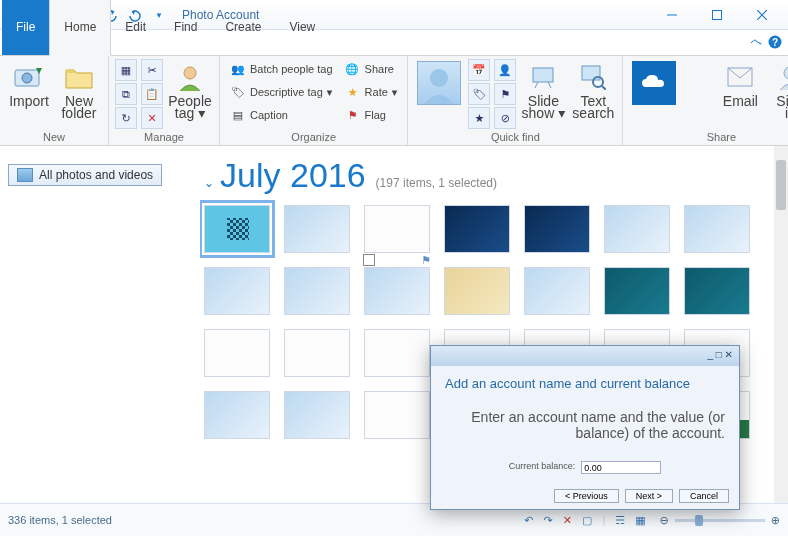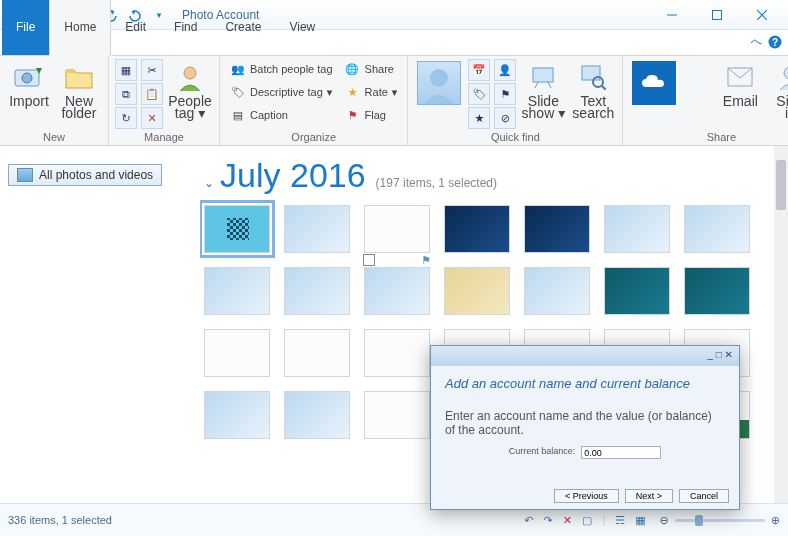--- a/index.html
+++ b/index.html
@@ -50,22 +50,22 @@
 .thumb.flag::after { content:"⚑"; position:absolute; top:-14px; right:-2px; color:#5a8fc8; font-size:11px; }
 .thumb.chk::before { content:""; position:absolute; top:-14px; left:-2px; width:10px; height:10px; border:1px solid #888; background:#fff; }
 
 .vscroll { position: absolute; right: 0; top: 146px; bottom: 22px; width: 14px; background: #f0f0f0; }
 .vscroll .track { position: absolute; top: 14px; bottom: 14px; left: 0; right: 0; }
 .vscroll .grip { position: absolute; top: 0; height: 50px; left: 2px; right: 2px; background: #c2c6ca; border-radius: 2px; }
 
 .preview { position: absolute; left: 430px; top: 345px; width: 310px; height: 165px; background: #eef4fa; border: 1px solid #6f93b8; box-shadow: 0 4px 18px rgba(0,0,0,0.35); z-index: 50; }
 .preview .pv-title { height: 20px; background: linear-gradient(to bottom,#dceaf7,#bcd5ec); font-size: 10px; color: #2a4d72; padding: 3px 6px; display:flex; justify-content:space-between; }
 .preview .pv-body { padding: 10px 14px; }
-.preview .pv-heading { color: #2a6aa8; font-size: 13px; margin-bottom: 18px; font-style: italic; }
-.preview .pv-text { font-size: 12px; color: #555; text-align: left; margin-bottom: 9px; }
+.preview .pv-heading { color: #2a6aa8; font-size: 13px; margin-bottom: 18px; }
+.preview .pv-text { font-size: 14px; color: #555; text-align: right; margin-bottom: 20px; }
 .preview .pv-row { display: flex; justify-content: center; gap: 6px; font-size: 9px; color: #555; margin: 2px 0; }
 .preview .pv-row input { width: 80px; height: 13px; font-size: 9px; border: 1px solid #aac; padding: 0 2px; }
 .preview .pv-foot { position: absolute; bottom: 6px; right: 10px; display: flex; gap: 6px; }
 .preview .pv-foot button { font-size: 9px; padding: 1px 10px; border: 1px solid #9ab; background: #f4f7fb; }
 
 .statusbar { position: absolute; bottom: 0; left: 0; right: 0; height: 30px; border-top: 1px solid #d9e3ef; background: #f7fafd; display: flex; align-items: center; font-size: 11px; color: #4a6a8a; padding: 16px 8px; }
 .statusbar .sb-left { flex: 1; }
 .statusbar .sb-icons { display: flex; gap: 10px; align-items: center; color: #3a7ab8; }
 .statusbar .sb-icons span { cursor: pointer; }
 .statusbar .zoom { display: flex; align-items: center; gap: 6px; margin-left: 14px; }

